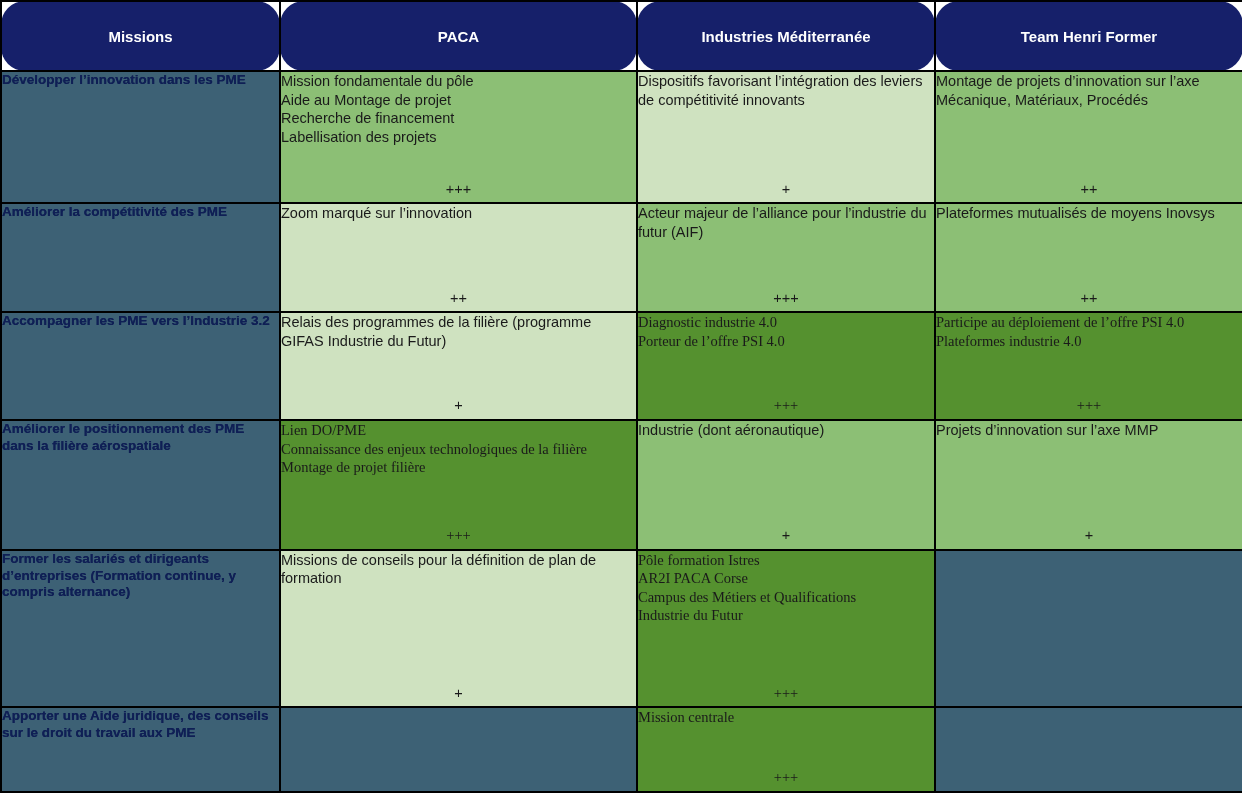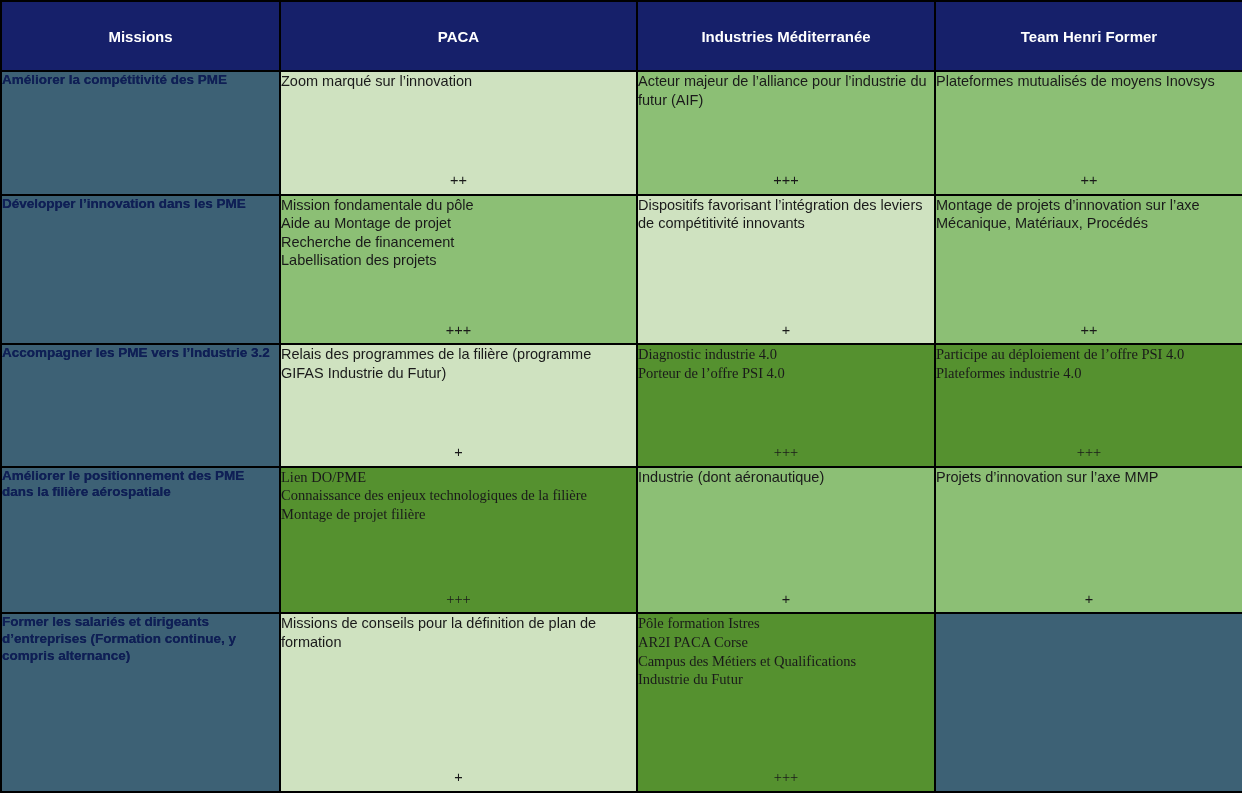--- a/index.html
+++ b/index.html
@@ -32,20 +32,21 @@
 
   
   .hdr {
     background: #16206a;
     color: #ffffff;
     text-align: center;
     font-weight: bold;
     font-size: 15px;
     height: 68px;
     vertical-align: middle;
+    border-radius: 24px;
   }
   .hdr-inner {
     display: flex;
     align-items: center;
     justify-content: center;
     height: 100%;
   }
 
   
   .rowlabel {
@@ -109,55 +110,55 @@
       <th class="hdr">
         <div class="hdr-inner">Industries Méditerranée</div>
       </th>
       <th class="hdr">
         <div class="hdr-inner">Team Henri Former</div>
       </th>
     </tr>
   </thead>
   <tbody>
 
-    <tr style="height:90px">
-      <td class="rowlabel">Améliorer la compétitivité des PME</td>
-      <td class="cell sh-light">
-        <div class="txt">Zoom marqué sur l’innovation</div>
-        <div class="score">++</div>
-      </td>
-      <td class="cell sh-mid">
-        <div class="txt">Acteur majeur de l’alliance pour l’industrie du futur (AIF)</div>
-        <div class="score">+++</div>
-      </td>
-      <td class="cell sh-mid">
-        <div class="txt">Plateformes mutualisés de moyens Inovsys</div>
-        <div class="score">++</div>
-      </td>
-    </tr>
-
     <tr style="height:109px">
       <td class="rowlabel">Développer l’innovation dans les PME</td>
       <td class="cell sh-mid">
         <div class="txt">Mission fondamentale du pôle
 Aide au Montage de projet
 Recherche de financement
 Labellisation des projets</div>
         <div class="score">+++</div>
       </td>
       <td class="cell sh-light">
         <div class="txt">Dispositifs favorisant l’intégration des leviers de compétitivité innovants</div>
         <div class="score">+</div>
       </td>
       <td class="cell sh-mid">
         <div class="txt">Montage de projets d’innovation sur l’axe Mécanique, Matériaux, Procédés</div>
         <div class="score">++</div>
       </td>
     </tr>
 
+    <tr style="height:90px">
+      <td class="rowlabel">Améliorer la compétitivité des PME</td>
+      <td class="cell sh-light">
+        <div class="txt">Zoom marqué sur l’innovation</div>
+        <div class="score">++</div>
+      </td>
+      <td class="cell sh-mid">
+        <div class="txt">Acteur majeur de l’alliance pour l’industrie du futur (AIF)</div>
+        <div class="score">+++</div>
+      </td>
+      <td class="cell sh-mid">
+        <div class="txt">Plateformes mutualisés de moyens Inovsys</div>
+        <div class="score">++</div>
+      </td>
+    </tr>
+
     <tr style="height:89px">
       <td class="rowlabel">Accompagner les PME vers l’Industrie 3.2</td>
       <td class="cell sh-light">
         <div class="txt">Relais des programmes de la filière (programme GIFAS Industrie du Futur)</div>
         <div class="score">+</div>
       </td>
       <td class="cell sh-dark">
         <div class="txt">Diagnostic industrie 4.0
 Porteur de l’offre PSI 4.0</div>
         <div class="score">+++</div>
@@ -199,16 +200,31 @@
 Campus des Métiers et Qualifications
 Industrie du Futur</div>
         <div class="score">+++</div>
       </td>
       <td class="cell sh-empty">
         <div class="txt"></div>
         <div class="score"></div>
       </td>
     </tr>
 
+    <tr style="height:70px">
+      <td class="rowlabel">Apporter une Aide juridique, des conseils sur le droit du travail aux PME</td>
+      <td class="cell sh-empty">
+        <div class="txt"></div>
+        <div class="score"></div>
+      </td>
+      <td class="cell sh-dark">
+        <div class="txt">Mission centrale</div>
+        <div class="score">+++</div>
+      </td>
+      <td class="cell sh-empty">
+        <div class="txt"></div>
+        <div class="score"></div>
+      </td>
+    </tr>
 
 
   </tbody>
 </table>
 
 </body></html>

